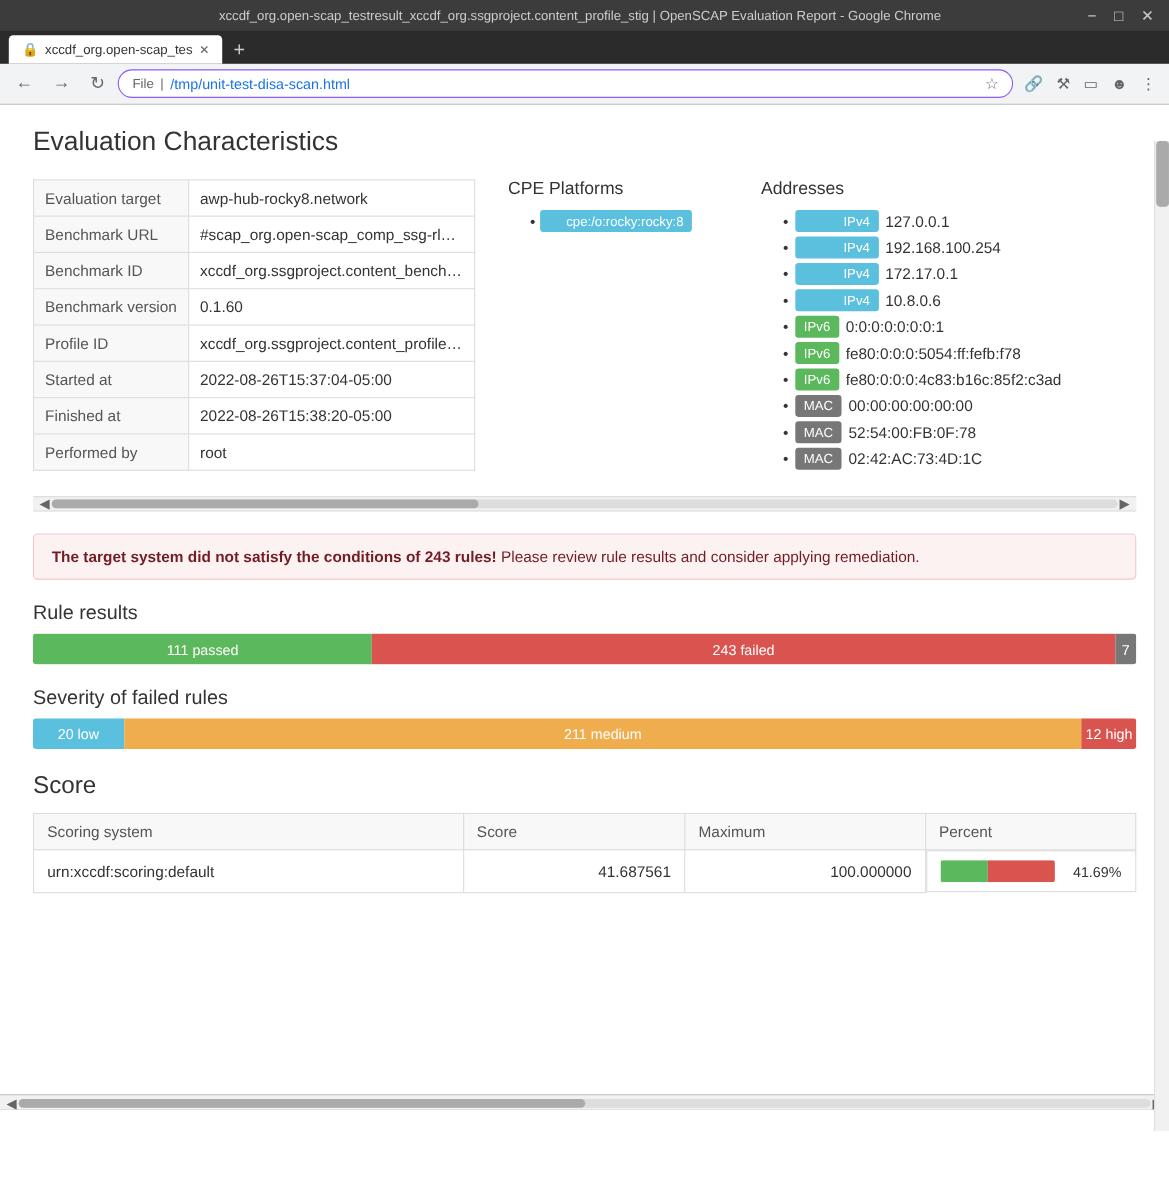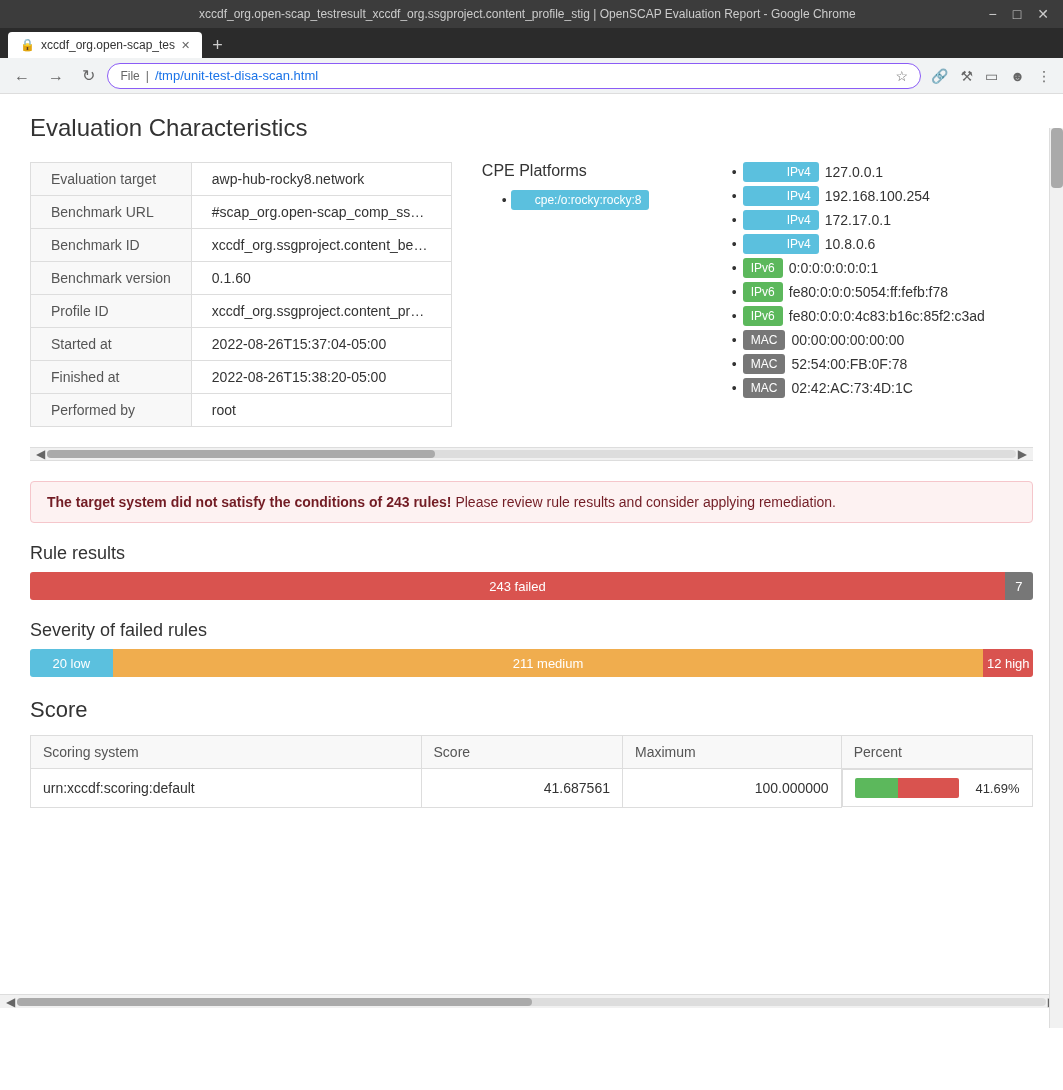--- a/index.html
+++ b/index.html
@@ -27,21 +27,21 @@
 
     
     .page-content { padding: 20px 30px; width: 1063px; background: #fff; min-height: 900px; overflow: hidden; }
 
     .page-title { font-size: 24px; font-weight: normal; color: #333; margin-bottom: 20px; }
 
     
     .eval-section { display: flex; gap: 30px; margin-bottom: 20px; }
     .eval-table-wrapper { flex: 0 0 auto; }
     .eval-table { border-collapse: collapse; min-width: 380px; }
-    .eval-table td { border: 1px solid #ddd; padding: 8px 20px; vertical-align: top; }
+    .eval-table td { border: 1px solid #ddd; padding: 8px 10px; vertical-align: top; }
     .eval-table td:first-child { background: #f8f8f8; font-weight: normal; color: #555; white-space: nowrap; width: 120px; }
     .eval-table td:last-child { background: #fff; max-width: 260px; overflow: hidden; text-overflow: ellipsis; white-space: nowrap; }
 
     .cpe-section { flex: 0 0 200px; }
     .cpe-section h3 { font-size: 16px; font-weight: normal; margin-bottom: 10px; }
     .badge { display: inline-block; padding: 3px 8px; border-radius: 3px; font-size: 12px; color: #fff; }
     .badge-info { background: #5bc0de; padding-left: 24px; }
     .cpe-list { list-style: none; padding-left: 20px; }
     .cpe-list li { margin-bottom: 6px; display: flex; align-items: center; gap: 4px; }
     .cpe-list li::before { content: "•"; color: #333; }
@@ -186,20 +186,21 @@
         <div class="cpe-section">
           <h3>CPE Platforms</h3>
           <ul class="cpe-list">
             <li>
               <span class="badge badge-info">cpe:/o:rocky:rocky:8</span>
             </li>
           </ul>
         </div>
 
         <div class="addr-section">
+          <h3>Addresses</h3>
           <ul class="addr-list" id="address-list">
               <li><span class="badge badge-ipv4">IPv4</span> 127.0.0.1</li>
               <li><span class="badge badge-ipv4">IPv4</span> 192.168.100.254</li>
               <li><span class="badge badge-ipv4">IPv4</span> 172.17.0.1</li>
               <li><span class="badge badge-ipv4">IPv4</span> 10.8.0.6</li>
               <li><span class="badge badge-ipv6">IPv6</span> 0:0:0:0:0:0:0:1</li>
               <li><span class="badge badge-ipv6">IPv6</span> fe80:0:0:0:5054:ff:fefb:f78</li>
               <li><span class="badge badge-ipv6">IPv6</span> fe80:0:0:0:4c83:b16c:85f2:c3ad</li>
               <li><span class="badge badge-mac">MAC</span> 00:00:00:00:00:00</li>
               <li><span class="badge badge-mac">MAC</span> 52:54:00:FB:0F:78</li>
@@ -217,20 +218,23 @@
       </div>
 
 
       <div class="alert-box">
         <strong>The target system did not satisfy the conditions of 243 rules!</strong>
         <span> Please review rule results and consider applying remediation.</span>
       </div>
 
       <h3 class="rule-results-title">Rule results</h3>
       <div class="progress-bar-container">
+        <div class="bar-passed">
+          <span>111 passed</span>
+        </div>
         <div class="bar-failed">
           <span>243 failed</span>
         </div>
         <div class="bar-other">
           <span>7</span>
         </div>
       </div>
 
       <h3 class="severity-title">Severity of failed rules</h3>
       <div class="severity-bar-container">

